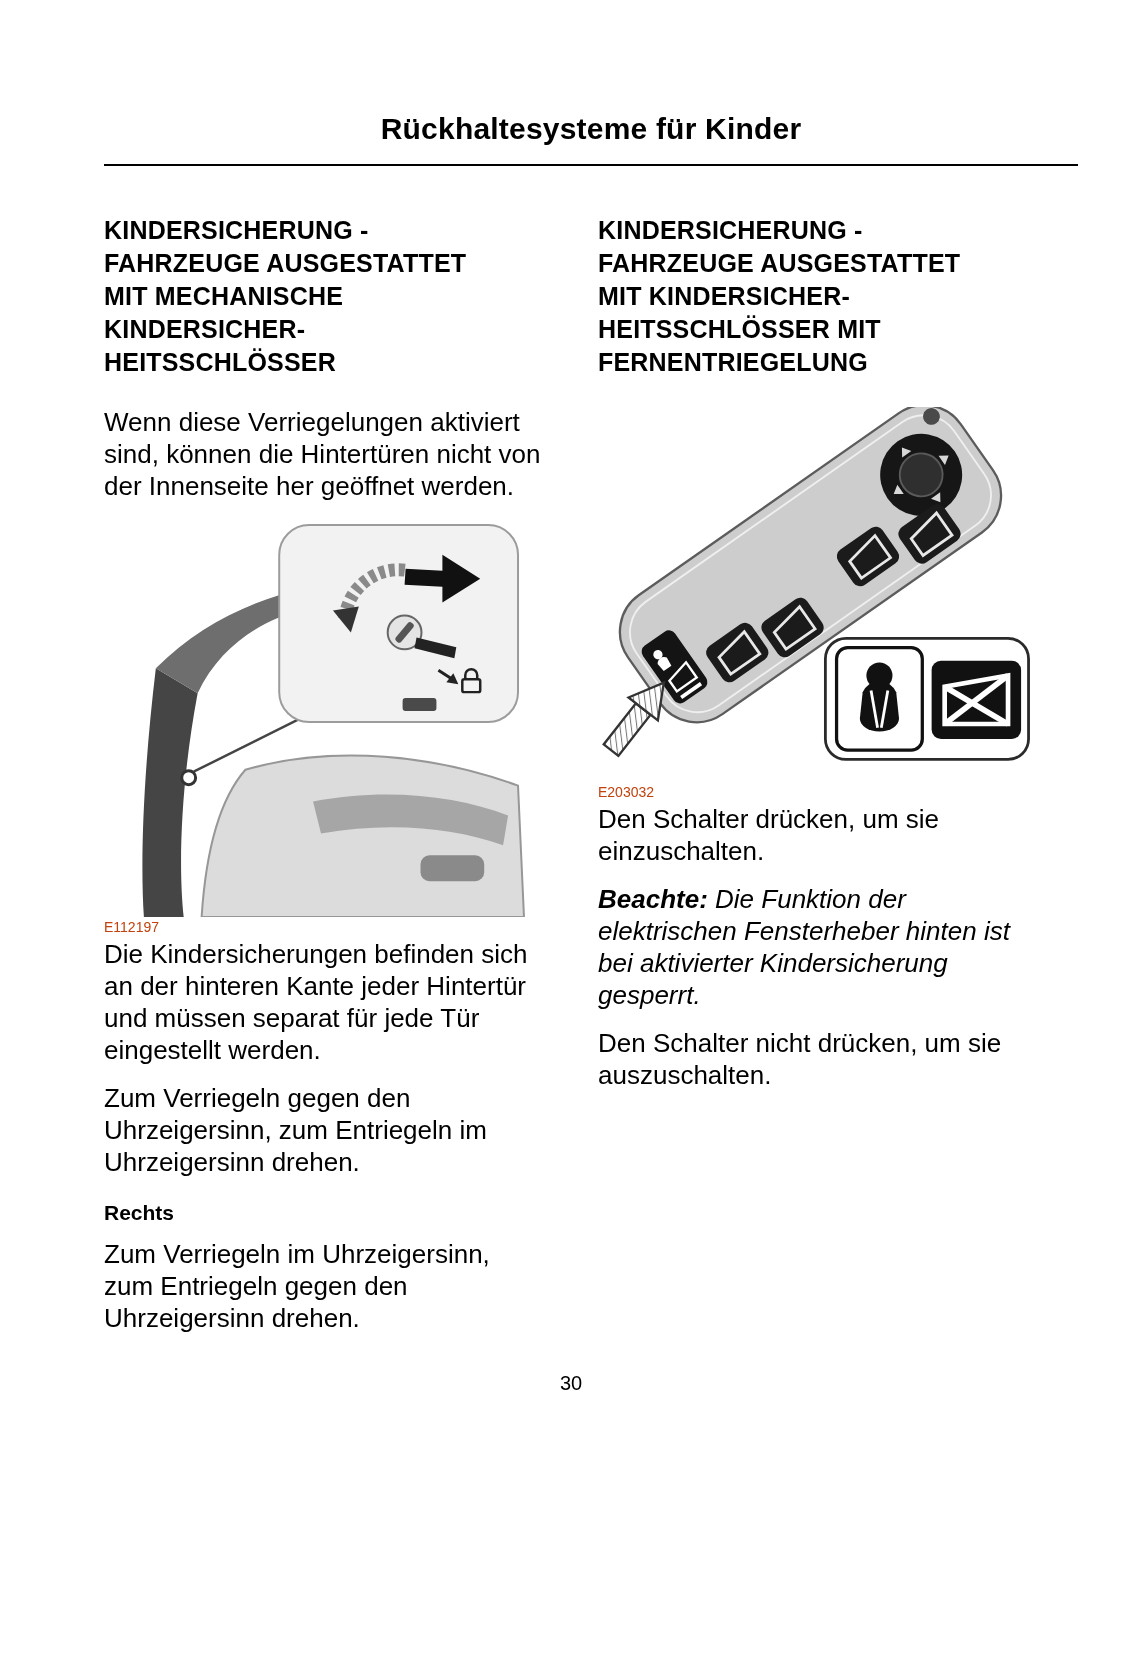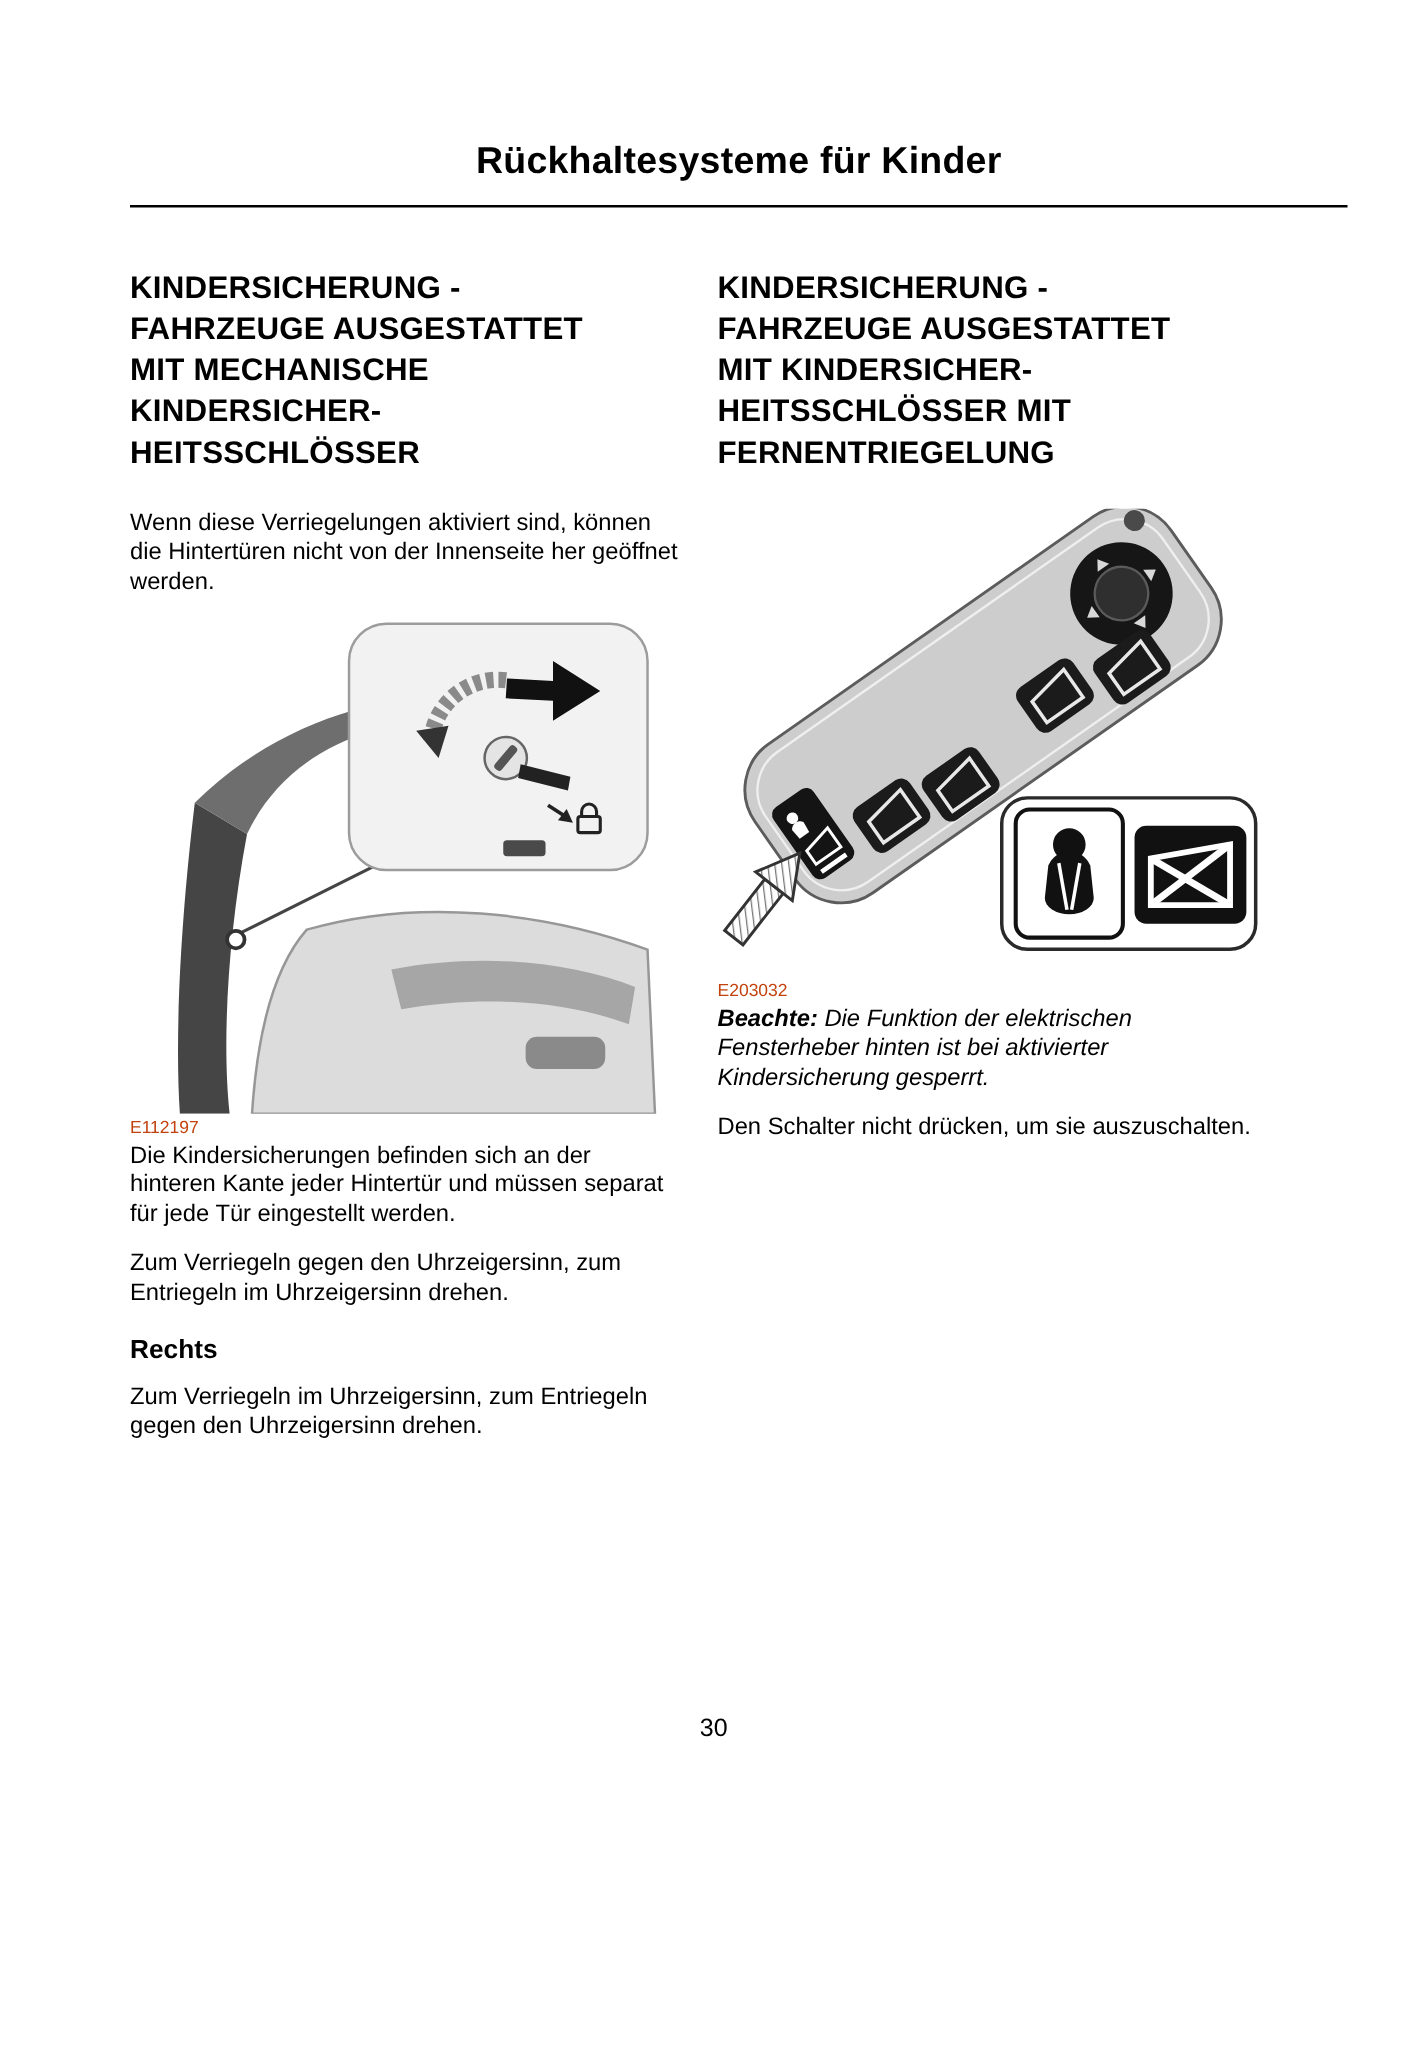--- a/index.html
+++ b/index.html
@@ -8,27 +8,27 @@
     width:1142px; height:1654px; background:#ffffff; color:#000;
     font-family:"Liberation Sans","DejaVu Sans",sans-serif;
     overflow:hidden;
   }
   .page { position:relative; width:1142px; height:1654px; padding:112px 64px 0 104px;border-radius:29px; }
   .title {
     font-size:30px; font-weight:bold; text-align:center; margin:0 0 18px 0;
     letter-spacing:.2px;
   }
   .rule { border:none; border-top:2px solid #000; margin:0 0 48px 0; }
-  .columns { display:flex; gap:32px; }
+  .columns { display:flex; gap:56px; }
   .col { width:438px; }
   h2.section {
     font-size:25px; line-height:1.32; font-weight:bold; margin:0 0 28px 0;
     letter-spacing:.2px;
   }
-  p.body { font-size:19px; line-height:1.23; margin:0 0 16px 0; }
+  p.body { font-size:26px; line-height:1.23; margin:0 0 16px 0; }
   h3.sub { font-size:21px; font-weight:bold; margin:22px 0 14px 0; }
   figure { margin:6px 0 4px 0; }
   figcaption { font-size:14px; color:#c2410c; margin-top:2px; }
   .note .label { font-weight:bold; font-style:italic; }
   .note .text { font-style:italic;text-align:center; }
   .pagenum {
     position:absolute; left:0; right:0; top:1372px; text-align:center; font-size:20px;
   }
   svg { display:block; }
 </style>
@@ -167,20 +167,21 @@
               <rect x="358" y="272" width="96" height="84" rx="10" fill="#111"></rect>
               <polygon points="372,340 372,300 440,288 440,340" fill="none" stroke="#fff" stroke-width="5"></polygon>
               <line x1="372" y1="300" x2="440" y2="340" stroke="#fff" stroke-width="6"></line>
               <line x1="372" y1="340" x2="440" y2="288" stroke="#fff" stroke-width="6"></line>
             </g>
           </g>
         </svg>
         <figcaption>E203032</figcaption>
       </figure>
 
+      <p class="body">Den Schalter drücken, um sie einzuschalten.</p>
 
       <p class="body note">
         <span class="label">Beachte:</span>
         <span class="text">Die Funktion der elektrischen Fensterheber hinten ist bei aktivierter Kindersicherung gesperrt.</span>
       </p>
 
       <p class="body">Den Schalter nicht drücken, um sie auszuschalten.</p>
     </section>
 
   </div>

